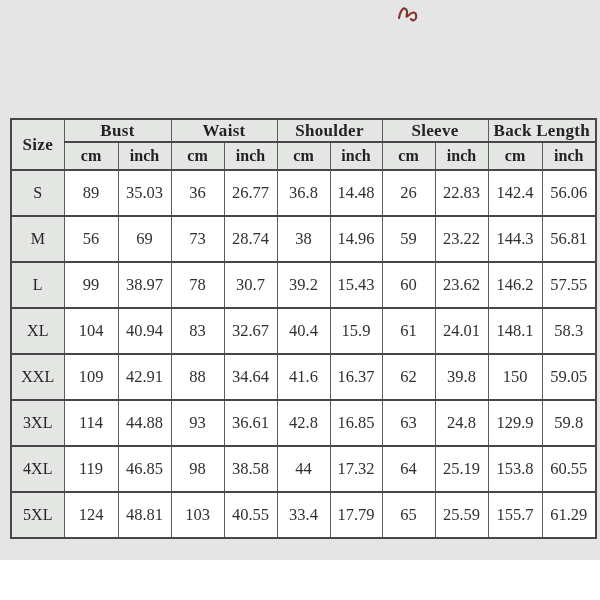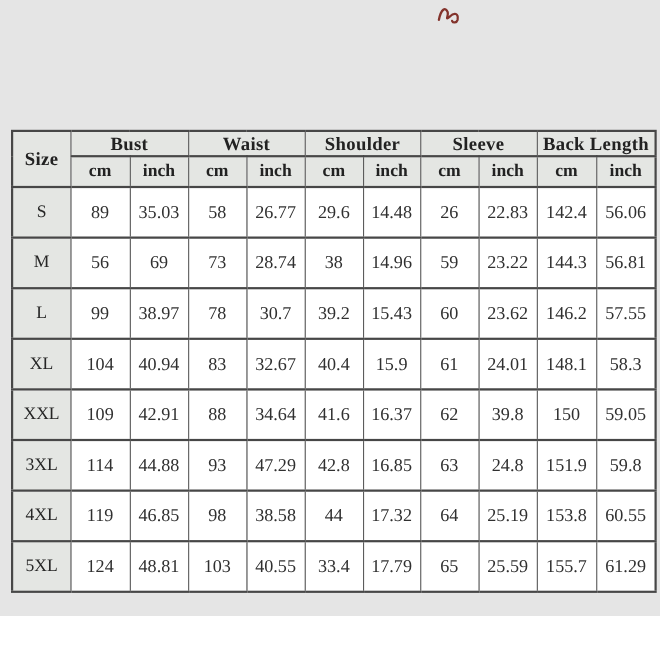--- a/index.html
+++ b/index.html
@@ -108,23 +108,23 @@
         <th>inch</th>
         <th>cm</th>
         <th>inch</th>
       </tr>
     </thead>
     <tbody id="tbody">
         <tr>
           <th class="size-cell">S</th>
           <td>89</td>
           <td>35.03</td>
-          <td>58</td>
+          <td>36</td>
           <td>26.77</td>
-          <td>29.6</td>
+          <td>36.8</td>
           <td>14.48</td>
           <td>26</td>
           <td>22.83</td>
           <td>142.4</td>
           <td>56.06</td>
         </tr>
         <tr>
           <th class="size-cell">M</th>
           <td>56</td>
           <td>69</td>
@@ -174,26 +174,26 @@
           <td>62</td>
           <td>39.8</td>
           <td>150</td>
           <td>59.05</td>
         </tr>
         <tr>
           <th class="size-cell">3XL</th>
           <td>114</td>
           <td>44.88</td>
           <td>93</td>
-          <td>47.29</td>
+          <td>36.61</td>
           <td>42.8</td>
           <td>16.85</td>
           <td>63</td>
           <td>24.8</td>
-          <td>151.9</td>
+          <td>129.9</td>
           <td>59.8</td>
         </tr>
         <tr>
           <th class="size-cell">4XL</th>
           <td>119</td>
           <td>46.85</td>
           <td>98</td>
           <td>38.58</td>
           <td>44</td>
           <td>17.32</td>

